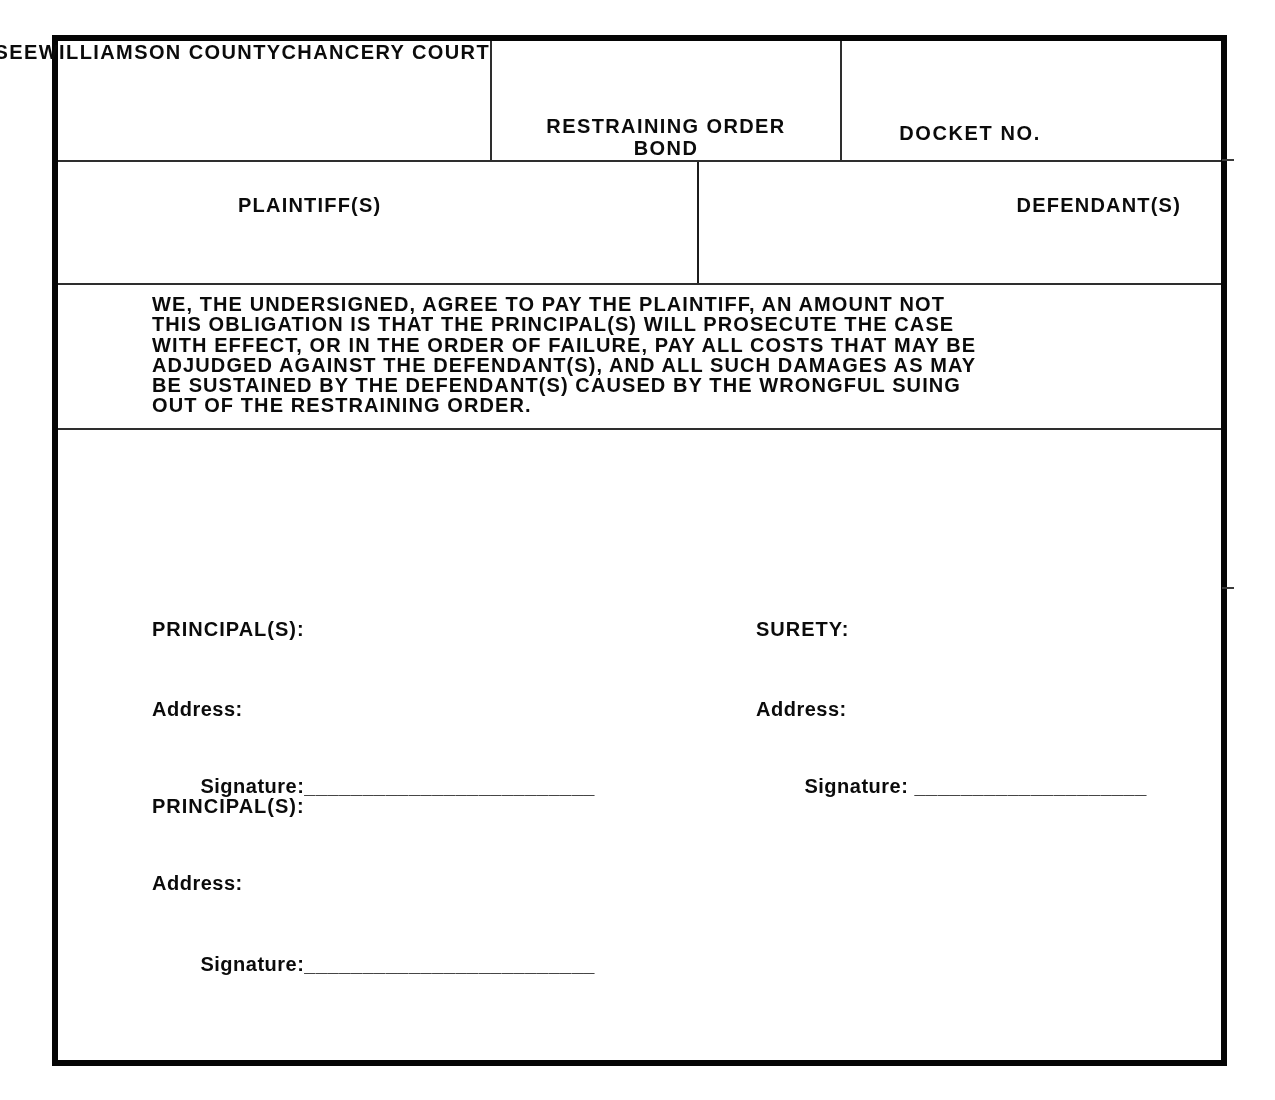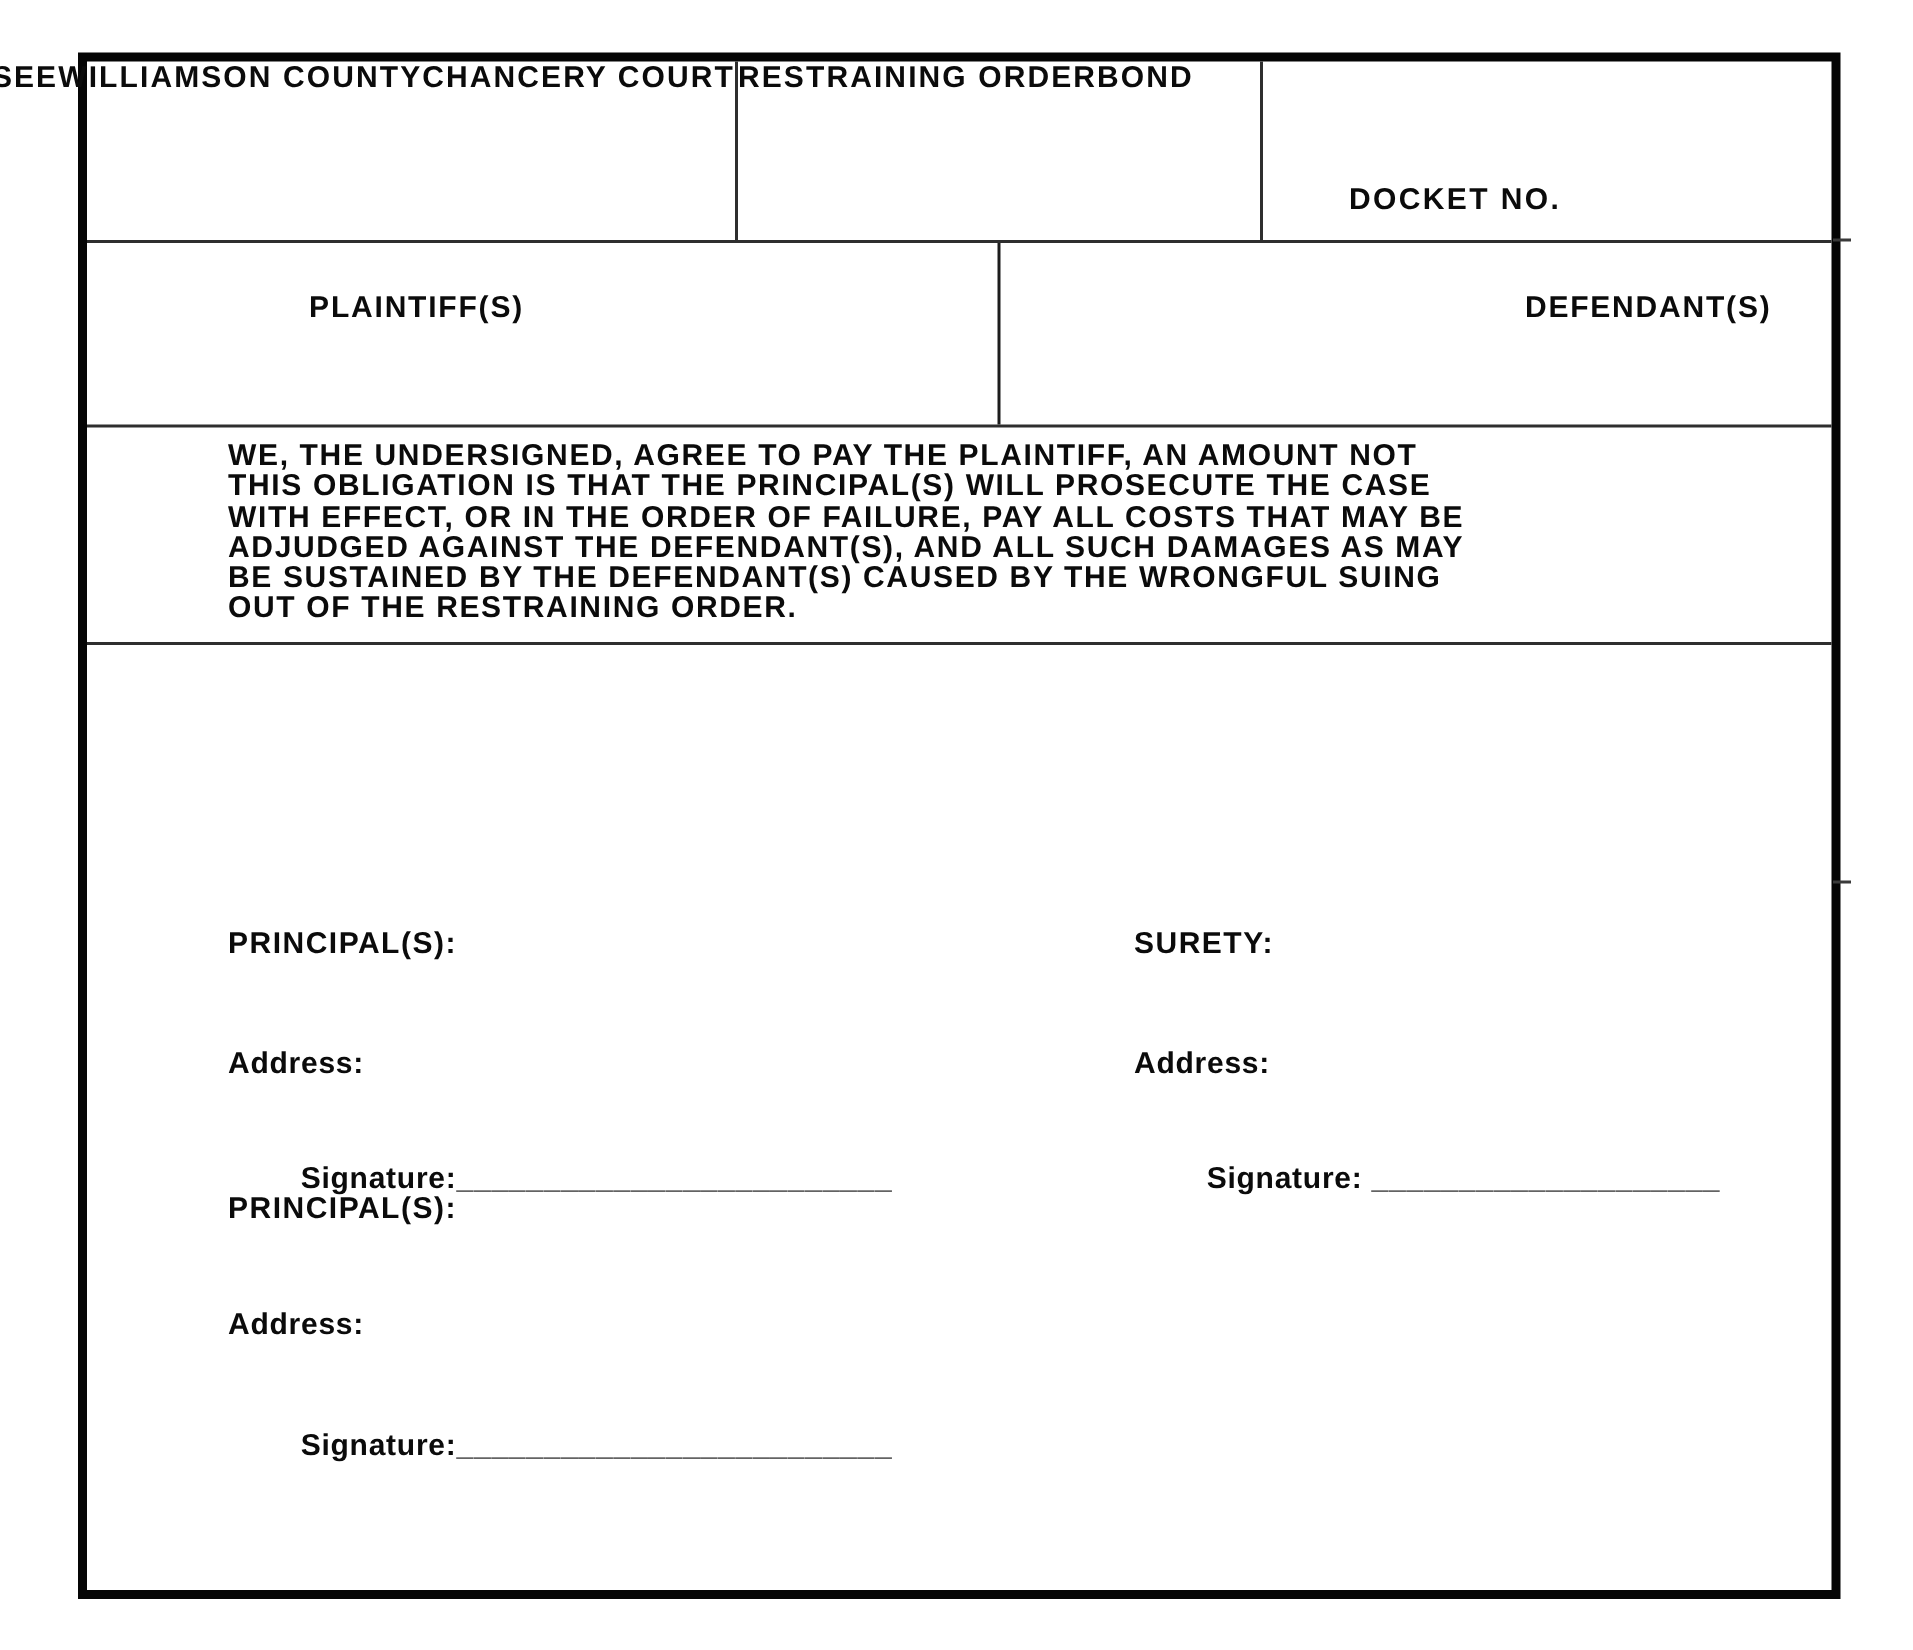--- a/index.html
+++ b/index.html
@@ -33,21 +33,21 @@
     width: 434px;
     border-right: 2px solid #2e2e2e;
     display: flex; flex-direction: row; justify-content: flex-end;
     padding: 0 0 1px 94px;
     font-size: 20px; letter-spacing: 1.4px; line-height: 22px;
     white-space: pre;
   }
   .cell-title {
     width: 350px;
     border-right: 2px solid #2e2e2e;
-    display: flex; 
+    display: flex; flex-direction: column; justify-content: flex-end;
     text-align: center;
     padding-bottom: 1px;
     font-size: 20px; letter-spacing: 1.4px; line-height: 22px;
     white-space: pre;
   }
   .cell-docket {
     flex: 1;
     padding-top: 58px; padding-right: 104px;
     text-align: left;
     font-size: 20px; letter-spacing: 1.6px;
@@ -55,20 +55,21 @@
   }
 
   
   .sec-parties { top: 121px; height: 123px; display: flex; }
   .cell-plaintiff {
     width: 609px;
     border-right: 2px solid #1c1c1c;
     padding: 9px 0 0 94px;
     font-size: 20px; letter-spacing: 1.2px;
     white-space: pre;
+    margin-left: 32px;
   }
   .cell-defendant {
     flex: 1;
     padding: 9px 40px 0 0;
     text-align: right;
     font-size: 20px; letter-spacing: 1.2px;
     white-space: pre;
   }
 
   

